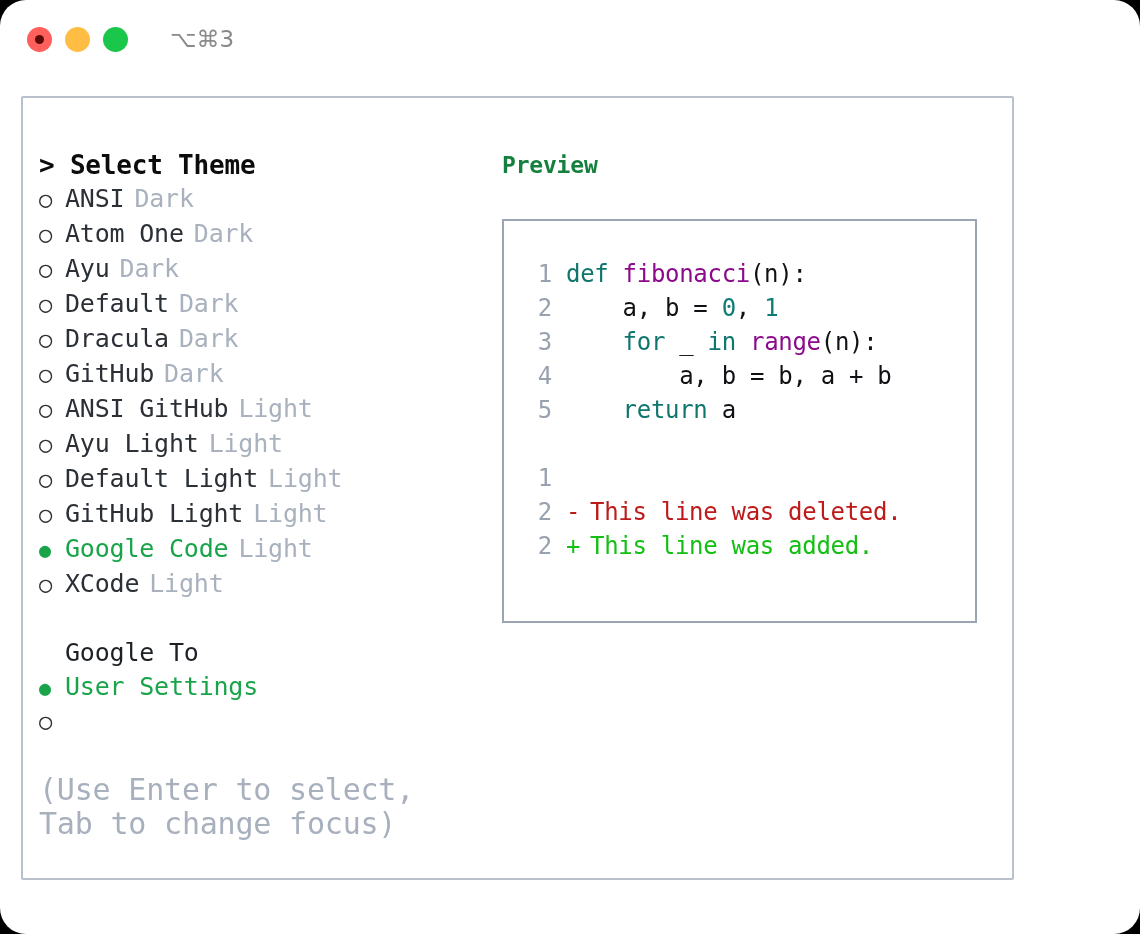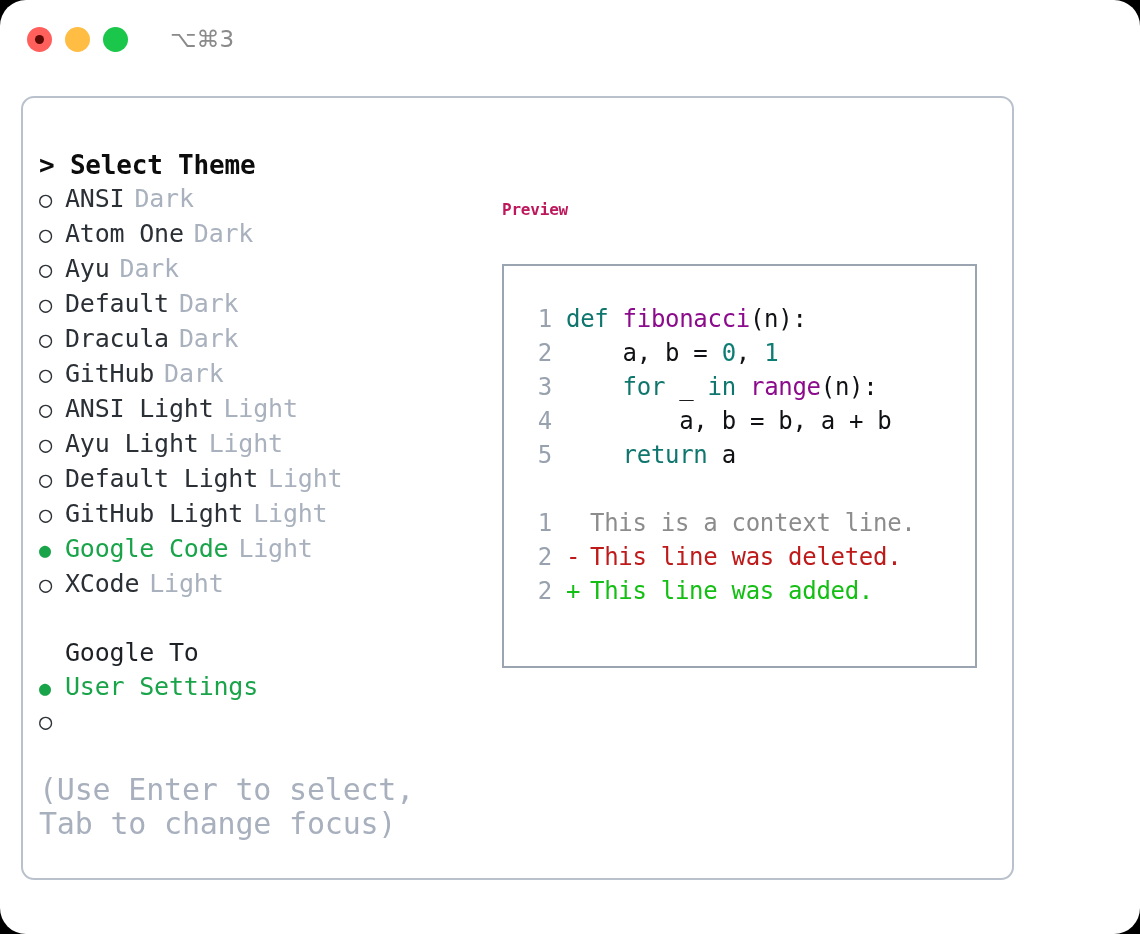--- a/index.html
+++ b/index.html
@@ -66,21 +66,21 @@
     font-weight: 500;
   }
   
   .panel {
     position: absolute;
     left: 21px;
     top: 96px;
     width: 993px;
     height: 784px;
     border: 2px solid #b9c2cc;
-    border-radius: 13px;
+    border-radius: 2px;
     box-sizing: border-box;
     background: #ffffff;
   }
   .left-col {
     position: absolute;
     left: 16px;
     top: 50px;
     width: 450px;
   }
   .right-col {
@@ -140,26 +140,25 @@
   .hint {
     color: #a8b0be;
     font-size: 30px;
     line-height: 34px;
     width: 420px;
     letter-spacing: -0.2px;
   }
 
   
   .preview-title {
-    font-size: 16px;
-    color: #be185d;
+    font-size: 23px;
+    color: #15803d;
     font-weight: bold;
     line-height: 34px;
     letter-spacing: -0.2px;
-    margin-top: 45px;
   }
   .preview-box {
     margin-top: 37px;
     width: 475px;
     height: 404px;
     border: 2px solid #9aa5b1;
     box-sizing: border-box;
     background: #ffffff;
     padding: 36px 0 0 18px;
   }
@@ -209,21 +208,21 @@
 
     <div class="left-col">
       <div class="list-header">&gt; Select Theme</div>
       <div id="theme-list">
           <div class="row"><span class="marker">○</span><span class="row-label">ANSI</span><span class="row-tag">Dark</span></div>
           <div class="row"><span class="marker">○</span><span class="row-label">Atom One</span><span class="row-tag">Dark</span></div>
           <div class="row"><span class="marker">○</span><span class="row-label">Ayu</span><span class="row-tag">Dark</span></div>
           <div class="row"><span class="marker">○</span><span class="row-label">Default</span><span class="row-tag">Dark</span></div>
           <div class="row"><span class="marker">○</span><span class="row-label">Dracula</span><span class="row-tag">Dark</span></div>
           <div class="row"><span class="marker">○</span><span class="row-label">GitHub</span><span class="row-tag">Dark</span></div>
-          <div class="row"><span class="marker">○</span><span class="row-label">ANSI Light</span><span class="row-tag">Light</span></div>
+          <div class="row"><span class="marker">○</span><span class="row-label">ANSI GitHub</span><span class="row-tag">Light</span></div>
           <div class="row"><span class="marker">○</span><span class="row-label">Ayu Light</span><span class="row-tag">Light</span></div>
           <div class="row"><span class="marker">○</span><span class="row-label">Default Light</span><span class="row-tag">Light</span></div>
           <div class="row"><span class="marker">○</span><span class="row-label">GitHub Light</span><span class="row-tag">Light</span></div>
           <div class="row selected"><span class="marker sel">●</span><span class="row-label">Google Code</span><span class="row-tag">Light</span></div>
           <div class="row"><span class="marker">○</span><span class="row-label">XCode</span><span class="row-tag">Light</span></div>
         </div>
 
       <div class="section-gap"></div>
 
       <div class="subheader">Google To</div>
@@ -241,21 +240,21 @@
       <div class="preview-box">
         <div id="code-block">
             <div class="code-line"><span class="gutter">1</span><span><span class="kw">def </span><span class="fn">fibonacci</span><span class="plain">(n):</span></span></div>
             <div class="code-line"><span class="gutter">2</span><span><span class="plain">    a, b = </span><span class="num">0</span><span class="plain">, </span><span class="num">1</span></span></div>
             <div class="code-line"><span class="gutter">3</span><span><span class="plain">    </span><span class="kw">for</span><span class="plain"> _ </span><span class="kw">in</span><span class="plain"> </span><span class="fn">range</span><span class="plain">(n):</span></span></div>
             <div class="code-line"><span class="gutter">4</span><span><span class="plain">        a, b = b, a + b</span></span></div>
             <div class="code-line"><span class="gutter">5</span><span><span class="plain">    </span><span class="kw">return</span><span class="plain"> a</span></span></div>
           </div>
         <div class="blank-line"></div>
         <div id="diff-block">
-            <div class="diff-line"><span class="gutter">1</span><span class="sign ctx"> </span><span class="ctx">This is a context line.</span></div>
+            <div class="diff-line"><span class="gutter">1</span><span class="sign ctx"> </span></div>
             <div class="diff-line"><span class="gutter">2</span><span class="sign del">-</span><span class="del">This line was deleted.</span></div>
             <div class="diff-line"><span class="gutter">2</span><span class="sign add">+</span><span class="add">This line was added.</span></div>
           </div>
       </div>
     </div>
 
   </div>
 </div>
 
 </body></html>

